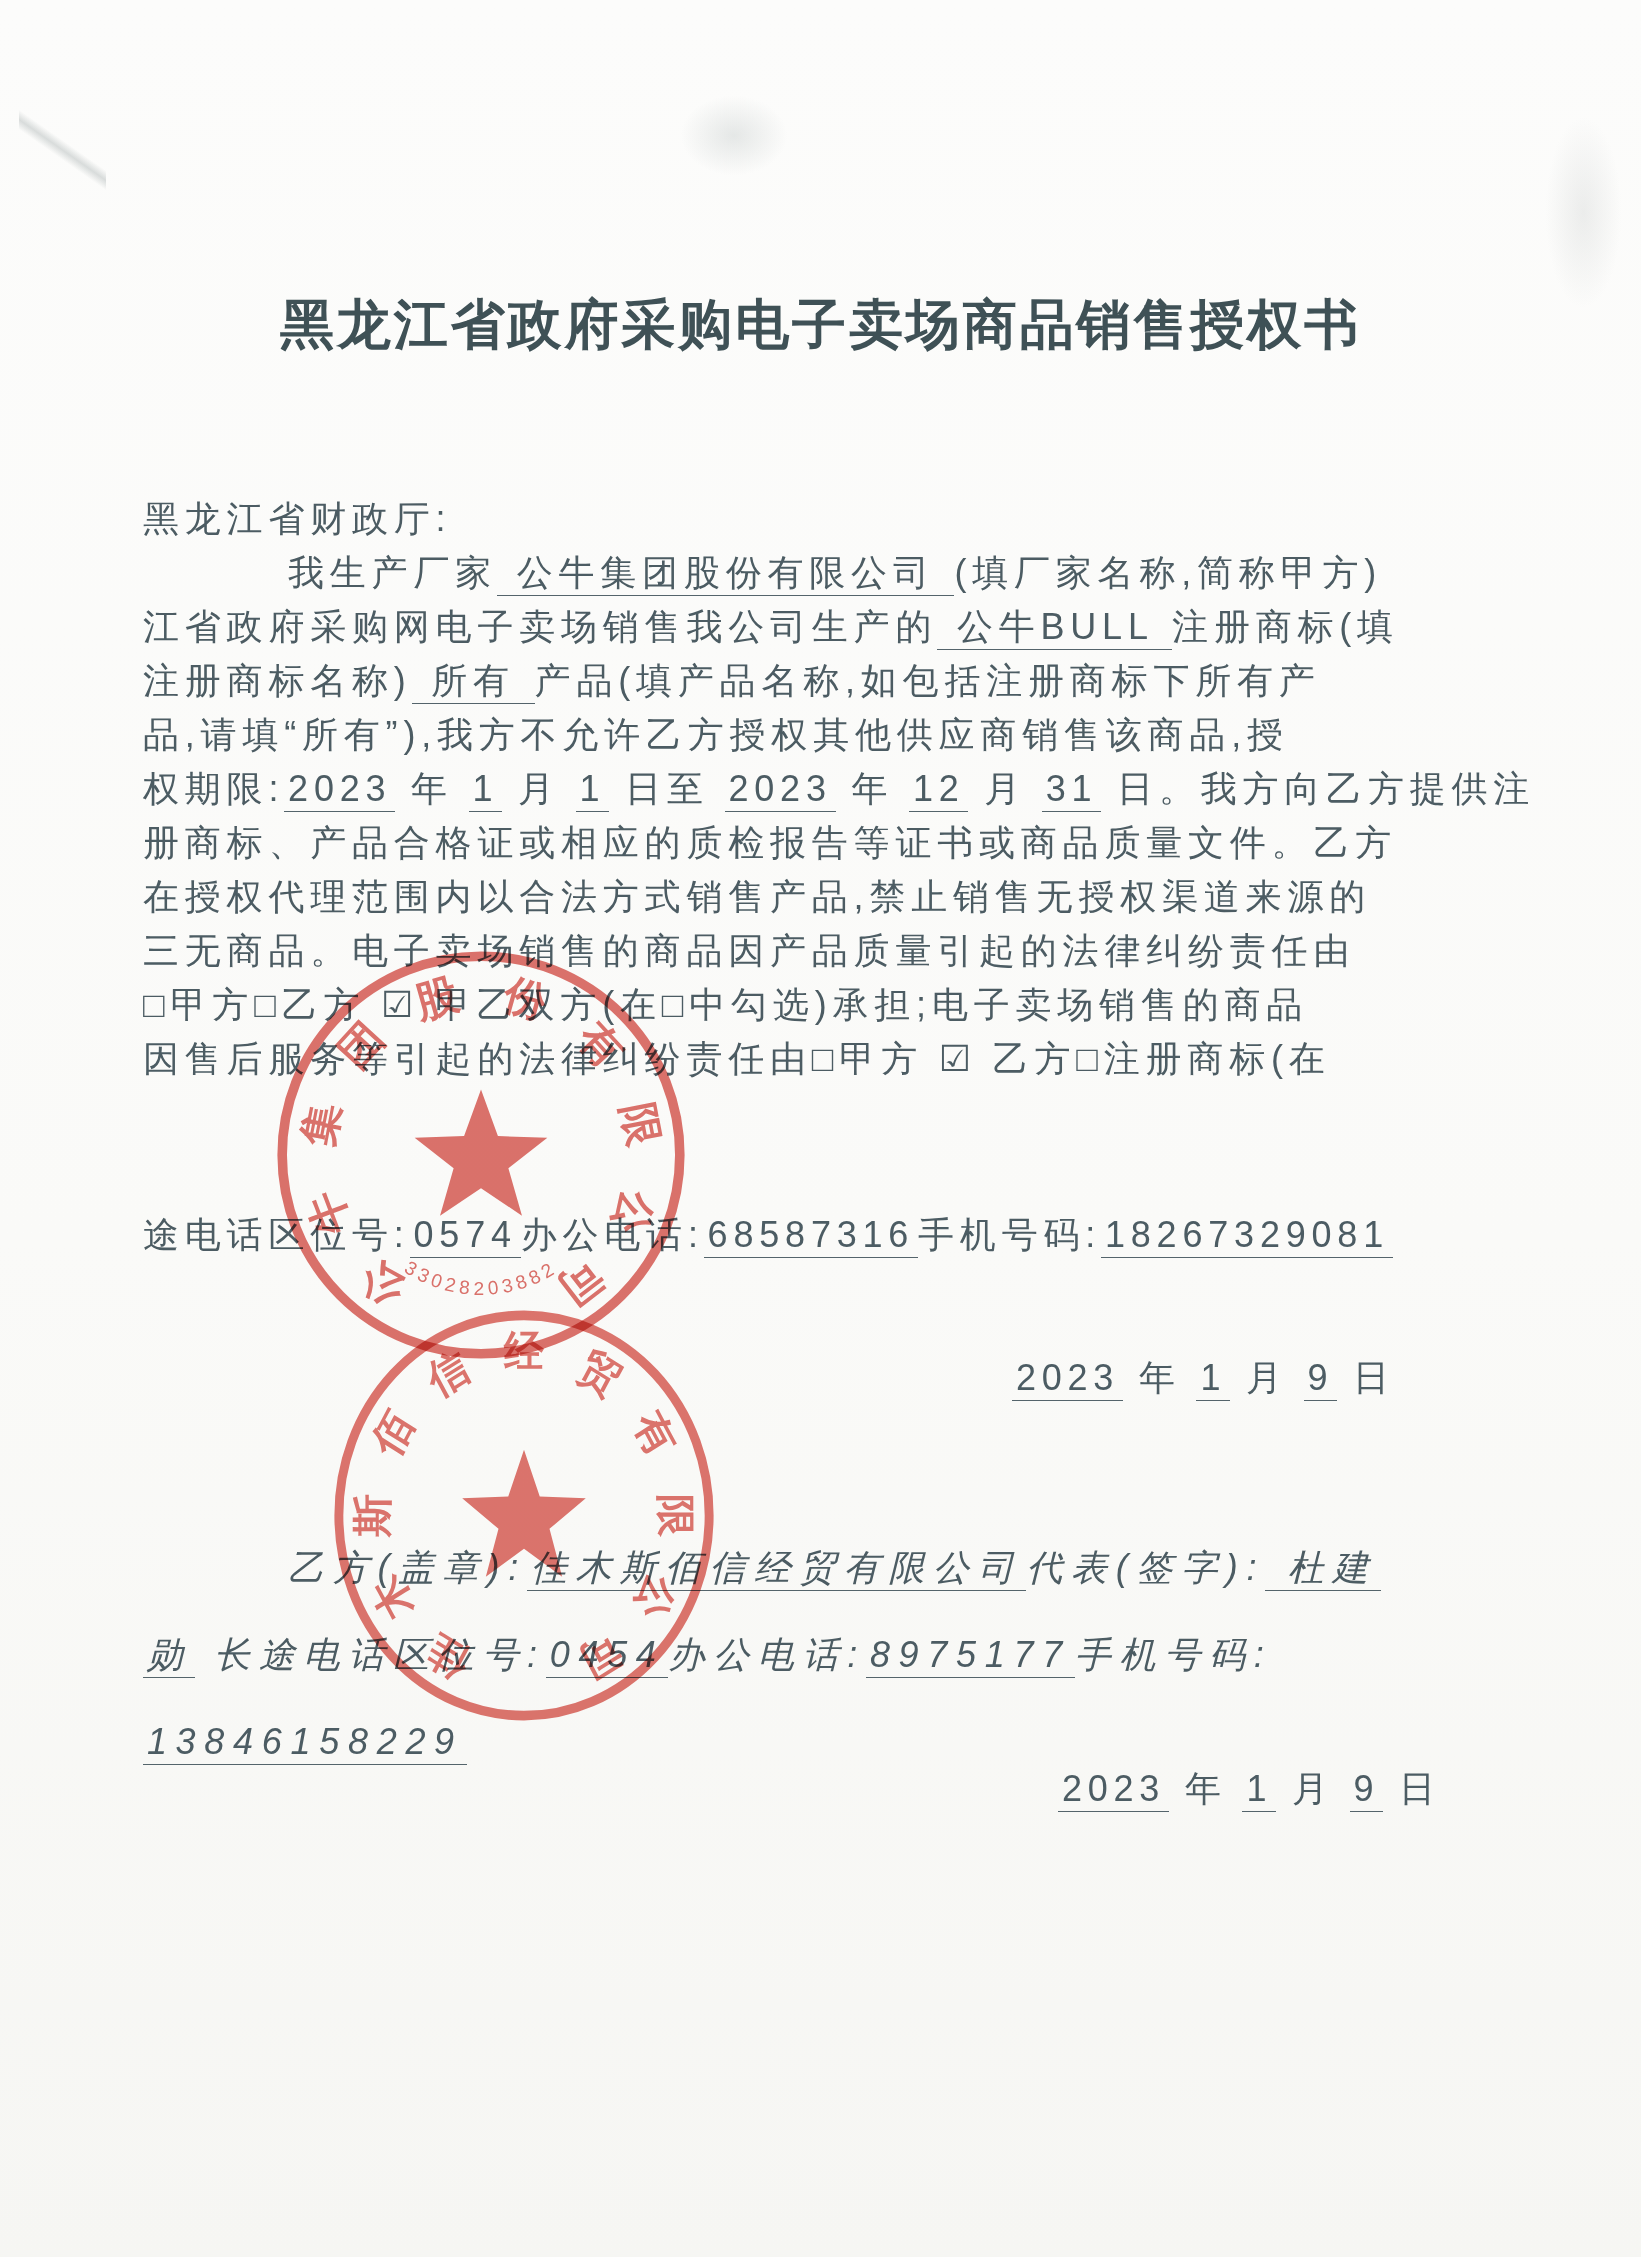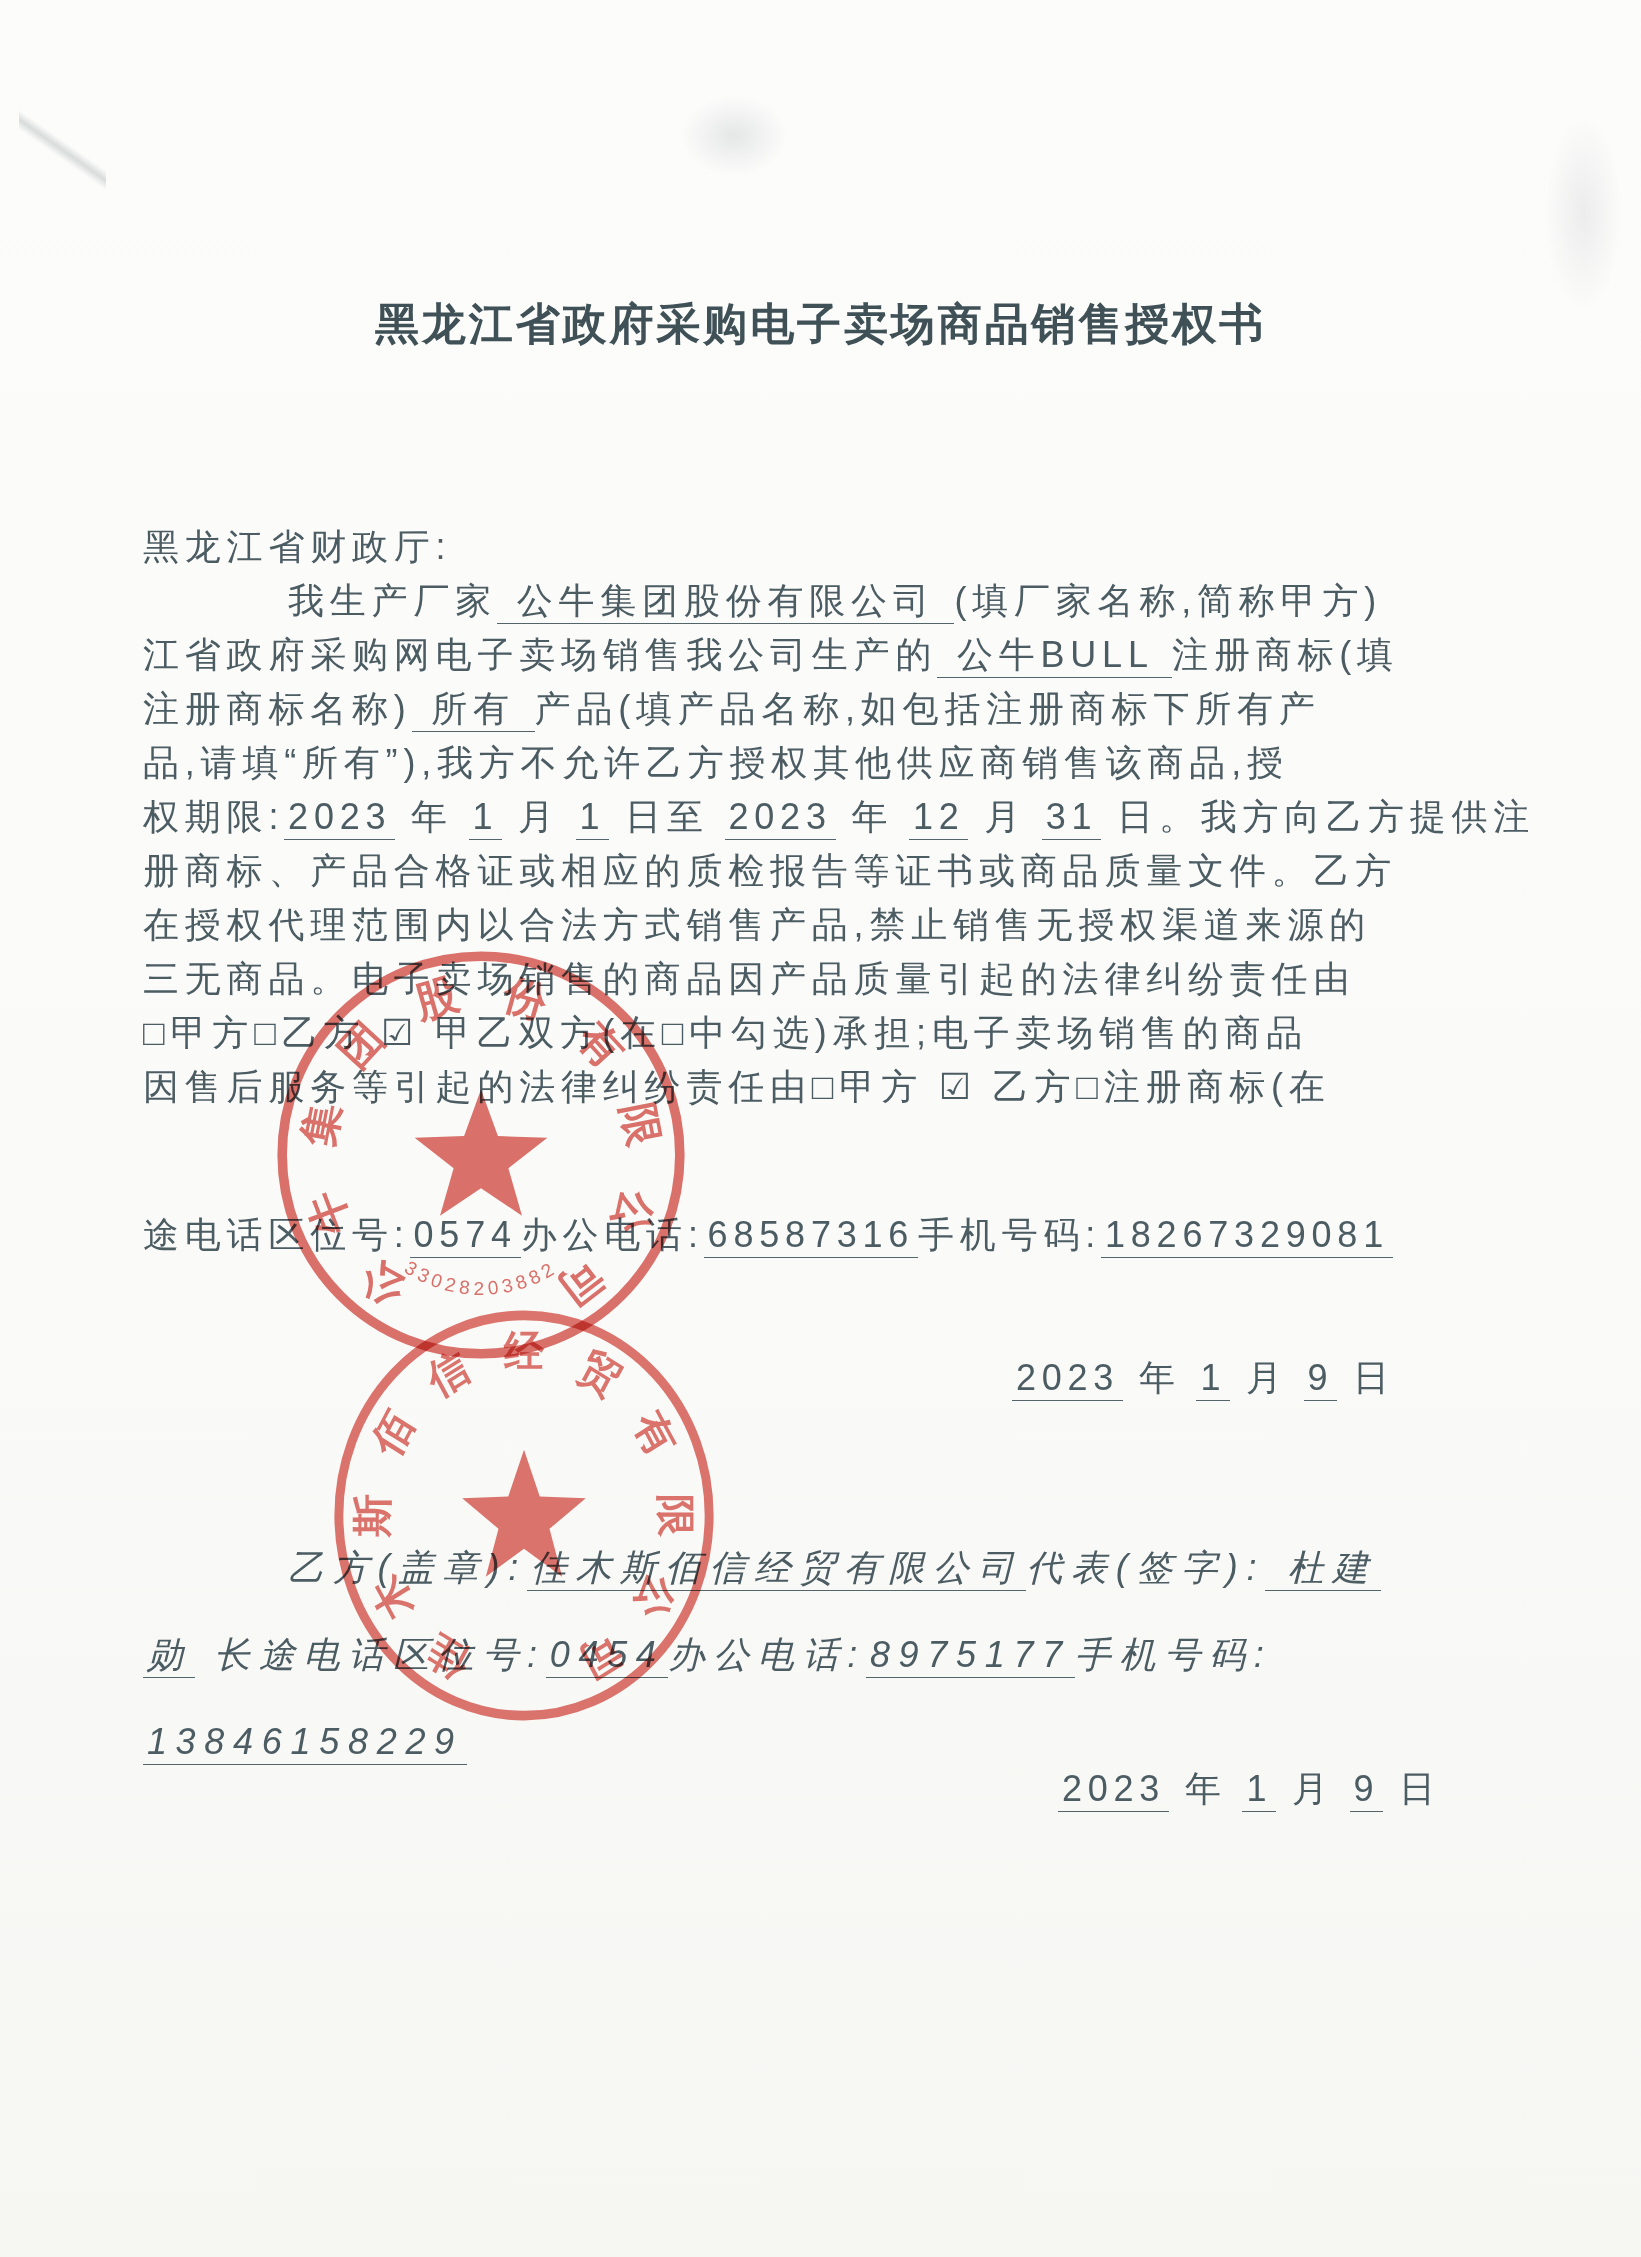--- a/index.html
+++ b/index.html
@@ -4,30 +4,30 @@
 <style>
   html,body{margin:0;padding:0;background:#888;}
   .page{
     position:relative;width:1641px;height:2257px;margin:0 auto;
     background:linear-gradient(180deg,#fcfcfb 0%,#fafaf8 55%,#f6f6f3 100%);
     font-family:"Liberation Sans",sans-serif;
     color:#4c5c63;overflow:hidden;
   }
   .title{
     position:absolute;top:292px;left:0;width:100%;text-align:center;
-    font-size:44px;font-weight:bold;color:#3f5156;line-height:64px;letter-spacing:2.9px;
+    font-size:54px;font-weight:bold;color:#3f5156;line-height:64px;letter-spacing:2.9px;
   }
   .content{
     position:absolute;left:143px;top:492px;width:1371px;
     font-size:36px;line-height:54px;letter-spacing:5.8px;
   }
   .line{white-space:pre;min-height:54px;}
   .indent{padding-left:145px;}
   .u{border-bottom:1.9px solid #54646b;padding:0 3.9px 1.9px 3.9px;}
-  .salutation{white-space:pre;margin-top:28px;}
+  .salutation{white-space:pre;}
   .party-a{
     position:absolute;left:143px;top:1205px;width:1381px;
     font-size:36px;line-height:60px;letter-spacing:5.8px;
   }
   .party-a .line{min-height:60px;}
   .date-a{
     position:absolute;left:1012px;top:1354px;
     font-size:36px;letter-spacing:5.8px;
   }
   .party-b{

